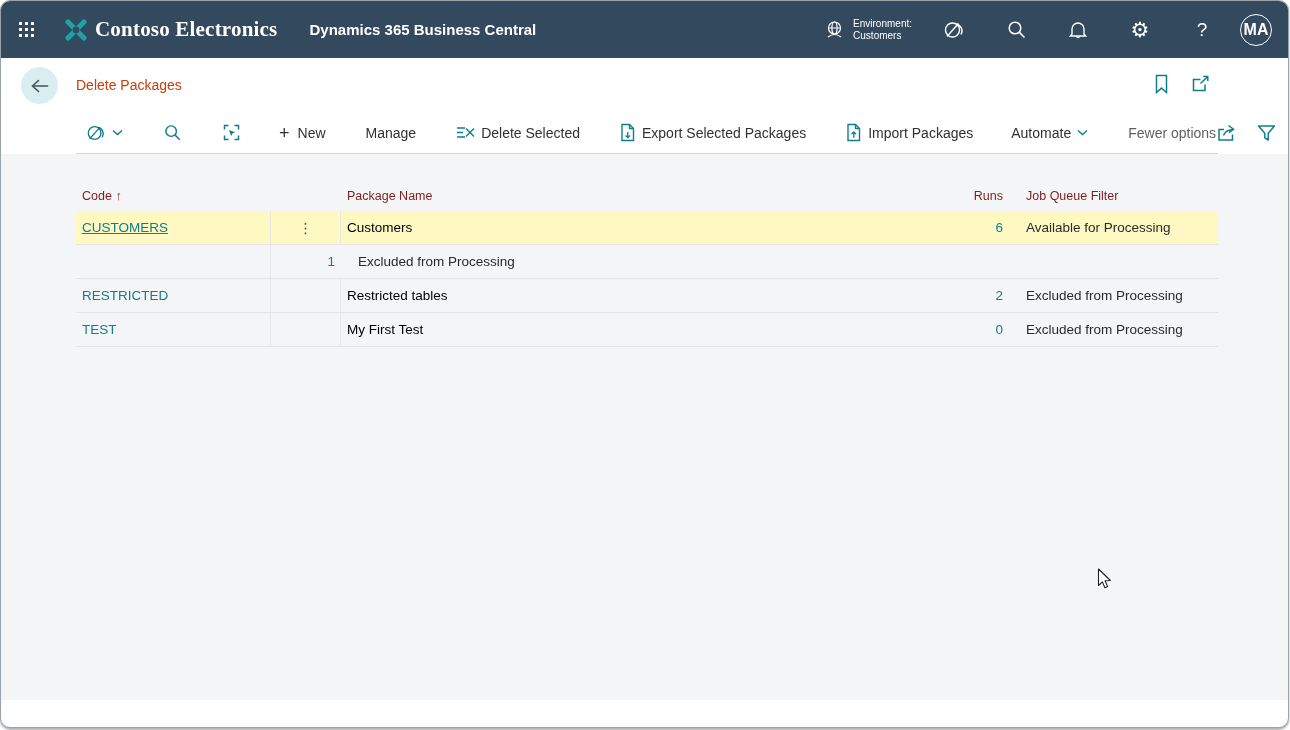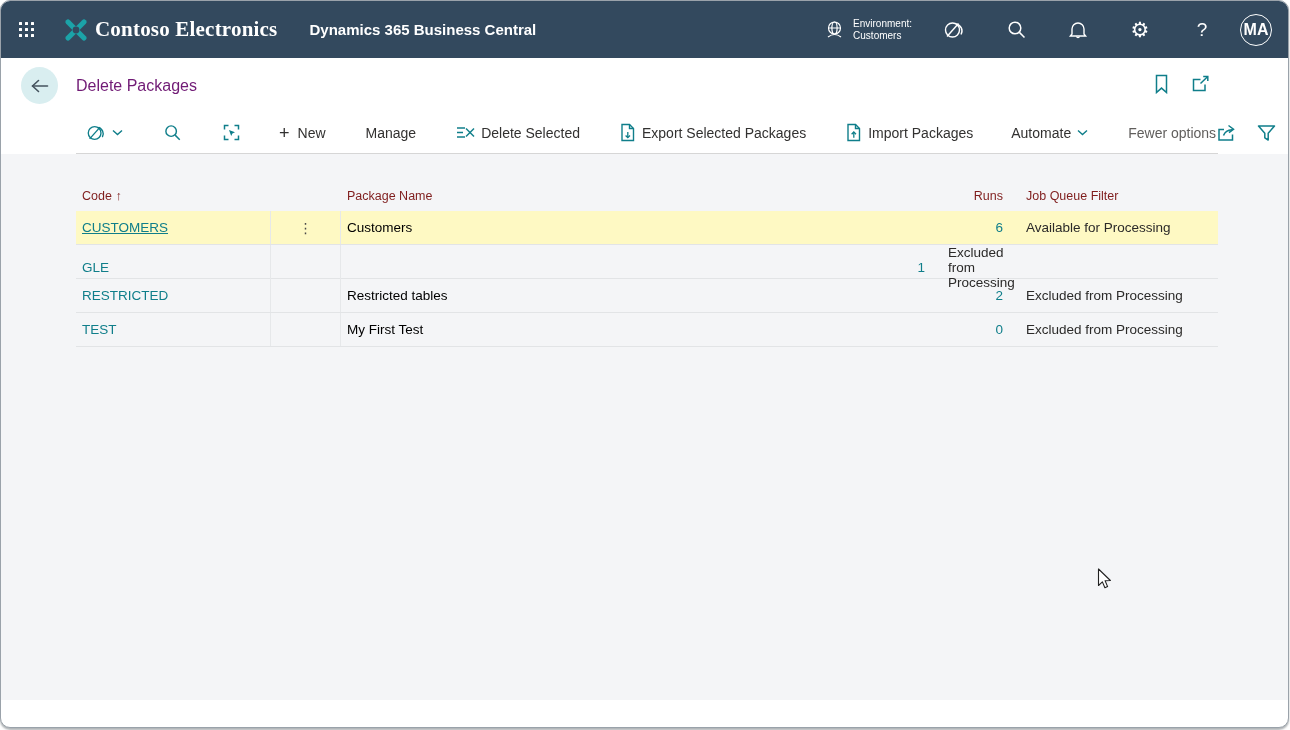--- a/index.html
+++ b/index.html
@@ -32,21 +32,21 @@
   .avatar {
     width:32px; height:32px; border:1.5px solid #fff; border-radius:50%;
     display:flex; align-items:center; justify-content:center; font-size:16px; font-weight:bold; cursor:pointer;
   }
   
   .titleband { position:absolute; top:57px; left:0; right:0; height:53px; background:#fff; }
   .back-btn {
     position:absolute; left:20px; top:9px; width:37px; height:37px; border-radius:50%;
     background:#d9eef0; display:flex; align-items:center; justify-content:center; cursor:pointer;
   }
-  .page-title { position:absolute; left:75px; top:19px; font-size:16px; color:#701a75; }
+  .page-title { position:absolute; left:75px; top:19px; font-size:14px; color:#c2410c; }
   .titleband .right-icons { position:absolute; right:78px; top:16px; display:flex; gap:22px; }
   .ic-btn { cursor:pointer; display:flex; align-items:center; justify-content:center; }
   
   .toolbar {
     position:absolute; top:110px; left:0; right:0; height:43px; background:#fff;
     display:flex; align-items:center; padding-left:85px; font-size:14px; color:#323130;
   }
   .toolbar-rule { position:absolute; left:75px; top:152px; width:1142px; height:1px; background:#d6d6d6; }
   .tbi { display:flex; align-items:center; gap:6px; cursor:pointer; white-space:nowrap; }
   .tbi + .tbi { margin-left:40px; }
@@ -295,23 +295,20 @@
           </div>
         <div class="c runs">
             <a class="lnk" href="#">6</a>
           </div>
         <div class="c jqf">
             <span>Available for Processing</span>
           </div>
       </div>
 
       <div class="grow trow">
-        <div class="c codec">
-            <a class="lnk code" href="#">GLE</a>
-          </div>
         <div class="c menuc"></div>
         <div class="c runs">
             <a class="lnk" href="#">1</a>
           </div>
         <div class="c jqf">
             <span>Excluded from Processing</span>
           </div>
       </div>
 
       <div class="grow trow">

